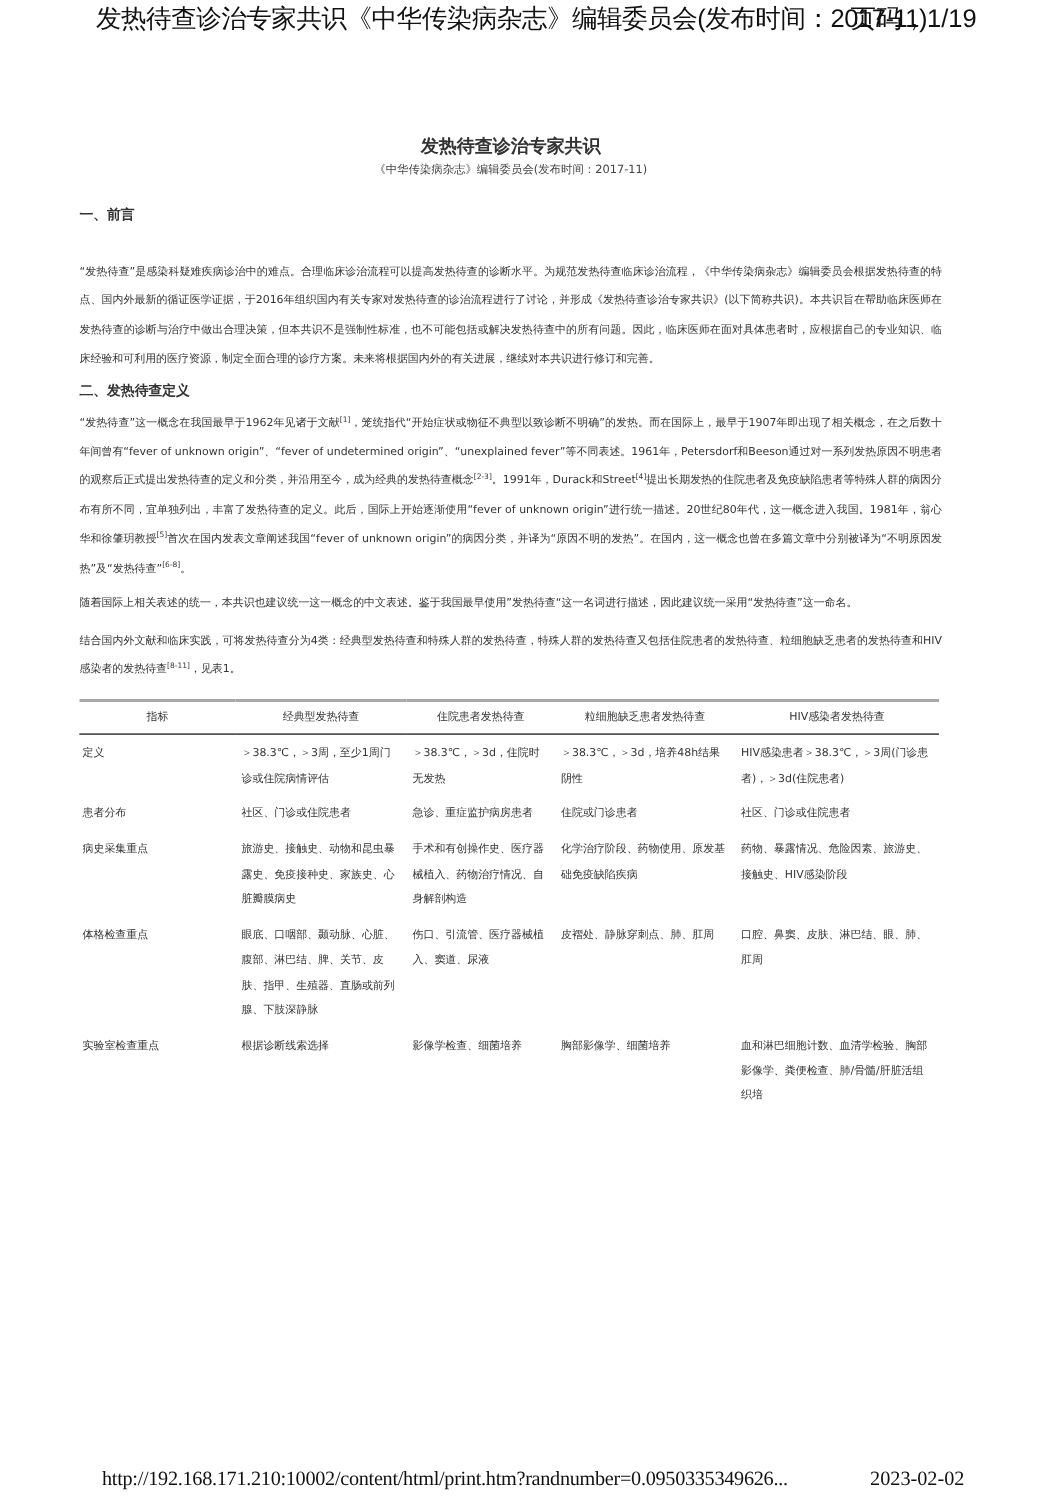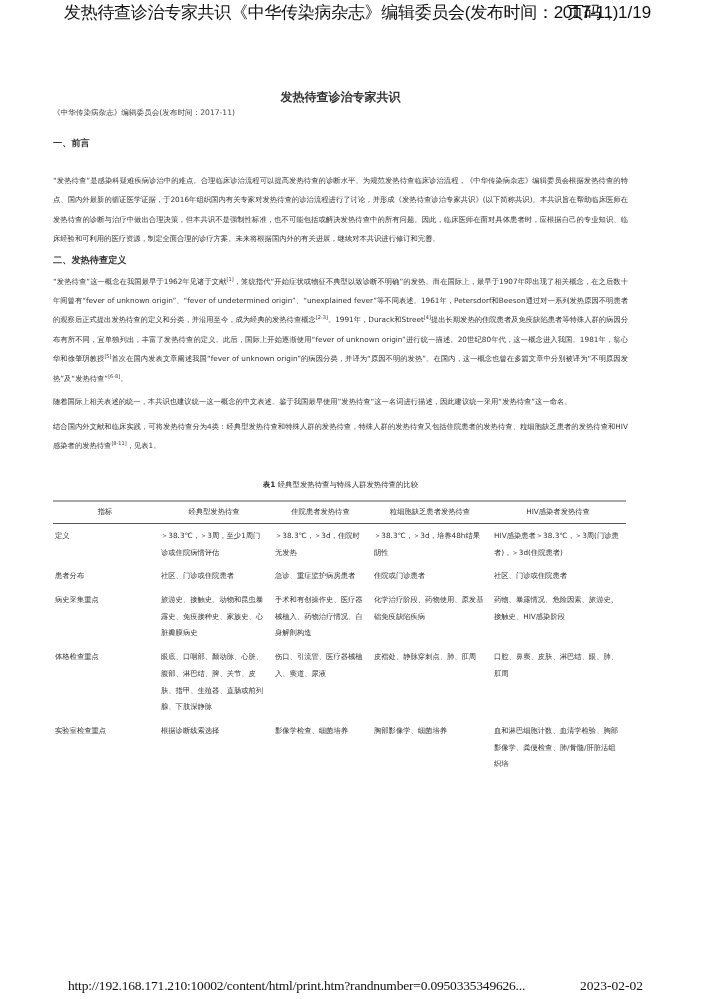--- a/index.html
+++ b/index.html
@@ -17,21 +17,21 @@
   .print-footer {
     position: absolute; top: 978px; left: 4px; width: 707px; height: 20px;
     font-family: "Liberation Serif", "DejaVu Serif", serif;
     font-size: 13.5px; color: #111; white-space: nowrap;
   }
   .print-footer .pf-url { position: absolute; left: 64px; top: 0; letter-spacing: -0.2px; }
   .print-footer .pf-date { position: absolute; left: 576px; top: 0; }
 
   .content { position: absolute; left: 53px; top: 88px; width: 575px; }
   .doc-title { text-align: center; font-size: 12px; color: #333; margin: 0; height: 18px; line-height: 18px; }
-  .doc-subtitle { text-align: left; font-size: 7.6px; color: #444; margin: 0; height: 14px; line-height: 14px; }
+  .doc-subtitle { text-align: center; font-size: 7.6px; color: #444; margin: 0; height: 14px; line-height: 14px; }
   .section-heading { font-size: 9.2px; color: #333; margin: 0; }
   .para { font-size: 7.3px; line-height: 19.4px; color: #333; margin: 0; text-align: justify; word-break: break-all; }
   sup { font-size: 5px; vertical-align: 3px; line-height: 0; }
 
   .table-caption { text-align: center; font-size: 7.4px; color: #333; }
   .table-caption b { font-weight: bold; }
   table.cmp { border-collapse: collapse; width: 573px; table-layout: fixed; font-size: 7.3px; color: #333; }
   table.cmp thead tr { border-top: 2px solid #a8a8a8; border-bottom: 1.5px solid #555; }
   table.cmp th { font-weight: normal; height: 21px; text-align: center; padding: 0; }
   table.cmp td { vertical-align: top; padding: 4px 4px 3px 4px; line-height: 16.7px; word-break: break-all; }
@@ -54,21 +54,20 @@
   <p class="para" style="margin-top:21px; text-indent:0;">“发热待查”是感染科疑难疾病诊治中的难点。合理临床诊治流程可以提高发热待查的诊断水平。为规范发热待查临床诊治流程，《中华传染病杂志》编辑委员会根据发热待查的特点、国内外最新的循证医学证据，于2016年组织国内有关专家对发热待查的诊治流程进行了讨论，并形成《发热待查诊治专家共识》(以下简称共识)。本共识旨在帮助临床医师在发热待查的诊断与治疗中做出合理决策，但本共识不是强制性标准，也不可能包括或解决发热待查中的所有问题。因此，临床医师在面对具体患者时，应根据自己的专业知识、临床经验和可利用的医疗资源，制定全面合理的诊疗方案。未来将根据国内外的有关进展，继续对本共识进行修订和完善。</p>
 
   <h2 class="section-heading" style="margin-top:5px;">二、发热待查定义</h2>
 
   <p class="para" style="margin-top:5px;"><span>“发热待查”这一概念在我国最早于1962年见诸于文献</span><sup>[1]</sup><span>，笼统指代“开始症状或物征不典型以致诊断不明确”的发热。而在国际上，最早于1907年即出现了相关概念，在之后数十年间曾有“fever of unknown origin”、“fever of undetermined origin”、“unexplained fever”等不同表述。1961年，Petersdorf和Beeson通过对一系列发热原因不明患者的观察后正式提出发热待查的定义和分类，并沿用至今，成为经典的发热待查概念</span><sup>[2-3]</sup><span>。1991年，Durack和Street</span><sup>[4]</sup><span>提出长期发热的住院患者及免疫缺陷患者等特殊人群的病因分布有所不同，宜单独列出，丰富了发热待查的定义。此后，国际上开始逐渐使用“fever of unknown origin”进行统一描述。20世纪80年代，这一概念进入我国。1981年，翁心华和徐肇玥教授</span><sup>[5]</sup><span>首次在国内发表文章阐述我国“fever of unknown origin”的病因分类，并译为“原因不明的发热”。在国内，这一概念也曾在多篇文章中分别被译为“不明原因发热”及“发热待查”</span><sup>[6-8]</sup><span>。</span></p>
 
   <p class="para" style="margin-top:5px; line-height:18px;">随着国际上相关表述的统一，本共识也建议统一这一概念的中文表述。鉴于我国最早使用”发热待查“这一名词进行描述，因此建议统一采用“发热待查”这一命名。</p>
 
   <p class="para" style="margin-top:6px;"><span>结合国内外文献和临床实践，可将发热待查分为4类：经典型发热待查和特殊人群的发热待查，特殊人群的发热待查又包括住院患者的发热待查、粒细胞缺乏患者的发热待查和HIV感染者的发热待查</span><sup>[8-11]</sup><span>，见表1。</span></p>
 
-  <div class="table-caption" style="margin-top:24px;"><b>表1</b><span> 经典型发热待查与特殊人群发热待查的比较</span></div>
 
   <table class="cmp" style="margin-top:10px;">
     <colgroup>
         <col class="c0">
         <col class="c1">
         <col class="c2">
         <col class="c3">
         <col class="c4">
       </colgroup>
     <thead>

